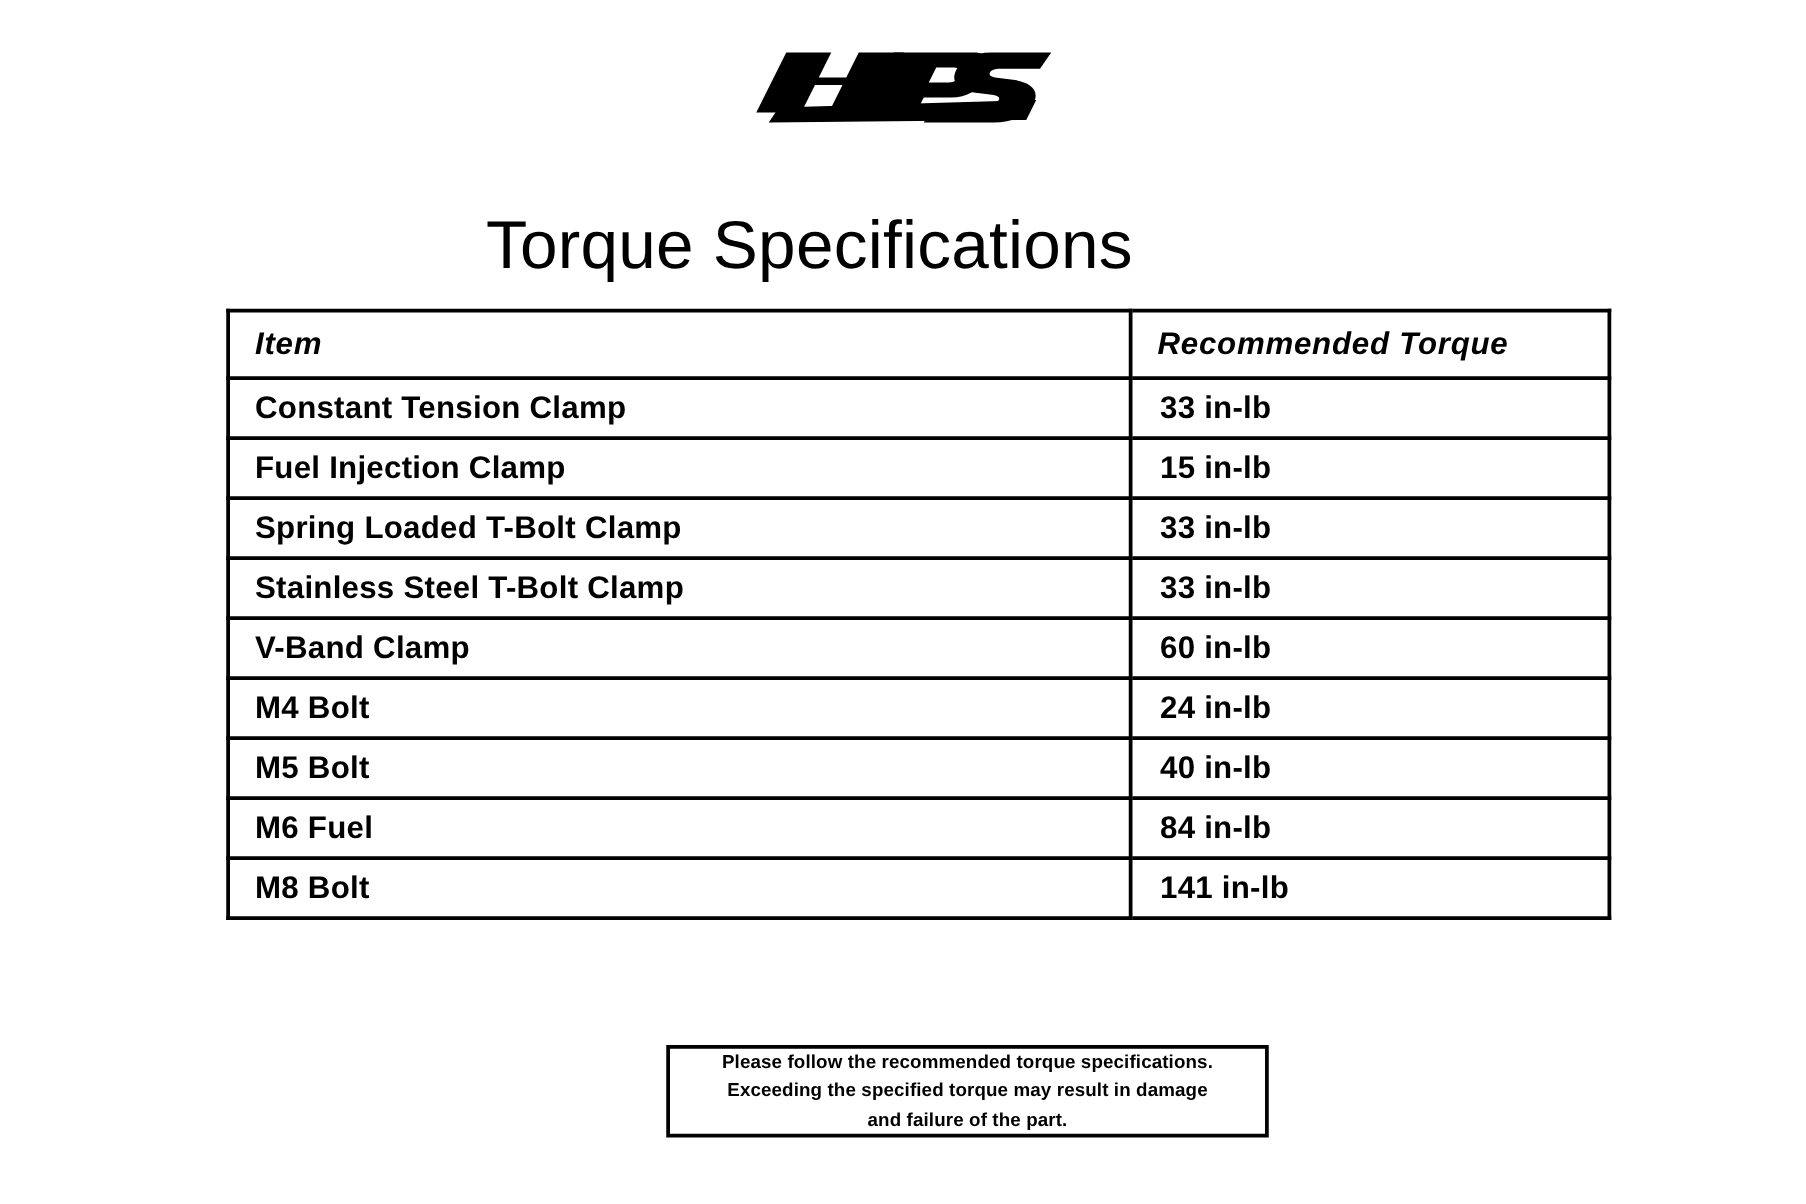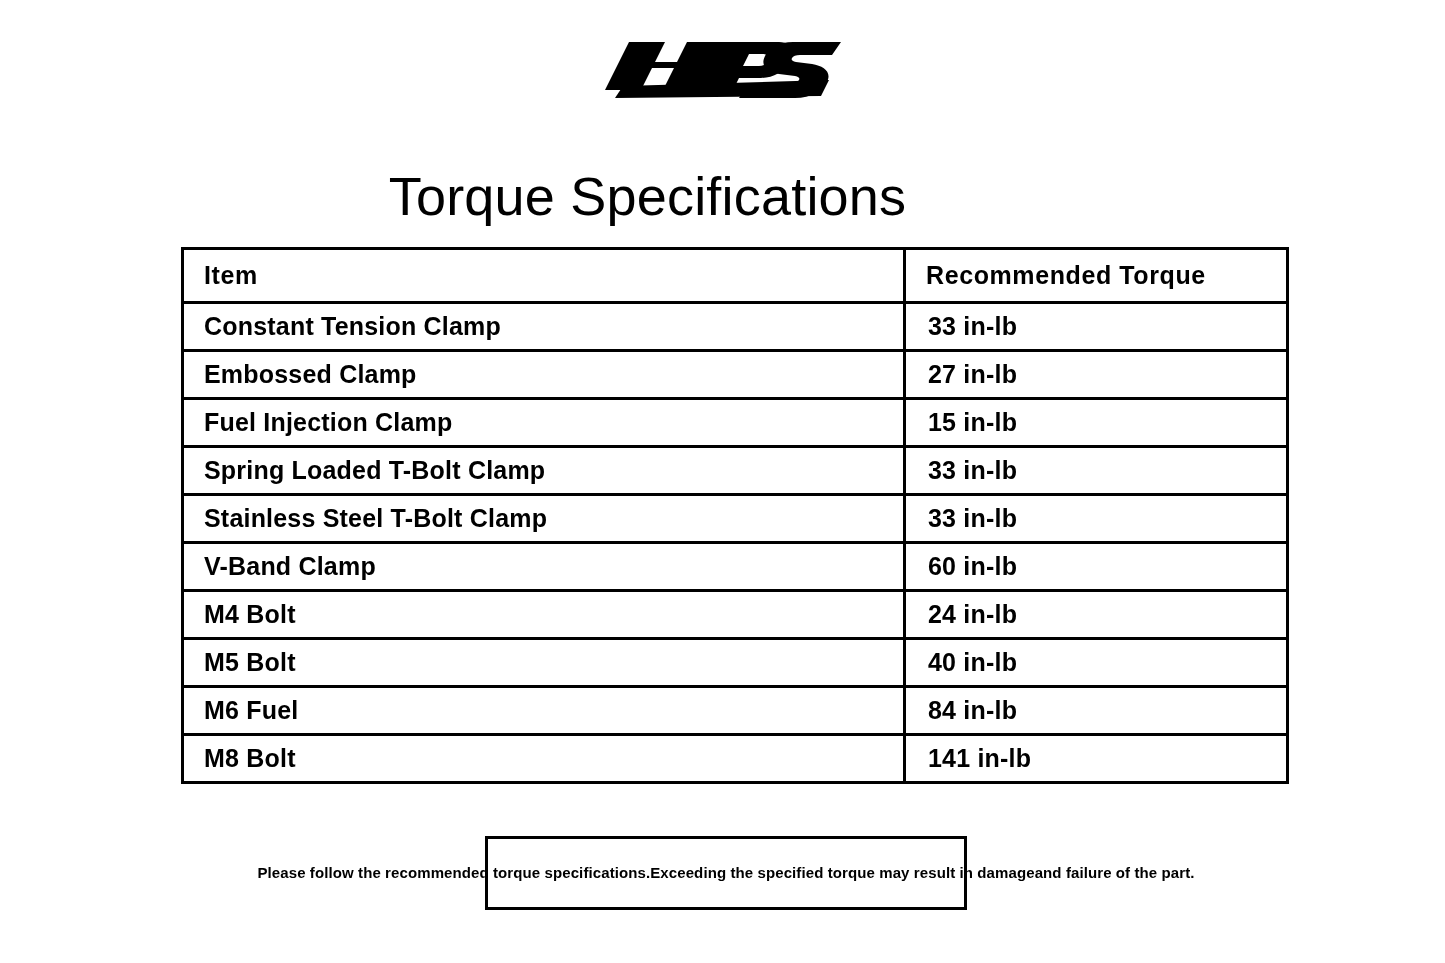--- a/index.html
+++ b/index.html
@@ -64,44 +64,44 @@
   .col-item   { width: 722px; }
   .col-torque { width: 383px; }
 
   table.spec-table th {
     height: 51px;
     font-size: 25px;
     font-weight: 700;
     letter-spacing: 0.6px;
     text-align: left;
   }
-  table.spec-table th .cell-pad { padding-left: 20px; }
+  table.spec-table th .cell-pad { padding-left: 20px; font-style: italic; }
 
   table.spec-table td {
     height: 45px;
     font-size: 25px;
     font-weight: 700;
     letter-spacing: 0.2px;
   }
   table.spec-table td .cell-pad { padding-left: 20px; }
   table.spec-table td.torque-cell .cell-pad { padding-left: 22px; }
 
   .cell-pad { display: block; }
 
   
   .note-box {
     position: absolute;
-    left: 485px;
+    left: 533px;
     top: 836px;
     width: 482px;
     height: 74px;
     border: 3px solid #000000;
     box-sizing: border-box;
     display: flex;
-    flex-direction: row;
+    flex-direction: column;
     align-items: center;
     justify-content: center;
     text-align: center;
   }
   .note-line {
     font-size: 15px;
     font-weight: 600;
     line-height: 1.55;
     letter-spacing: 0.1px;
     white-space: nowrap;
@@ -154,28 +154,20 @@
       <tr>
         <td class="item-cell">
             <span class="cell-pad">Constant Tension Clamp</span>
           </td>
         <td class="torque-cell">
             <span class="cell-pad">33 in-lb</span>
           </td>
       </tr>
       <tr>
         <td class="item-cell">
-            <span class="cell-pad">Embossed Clamp</span>
-          </td>
-        <td class="torque-cell">
-            <span class="cell-pad">27 in-lb</span>
-          </td>
-      </tr>
-      <tr>
-        <td class="item-cell">
             <span class="cell-pad">Fuel Injection Clamp</span>
           </td>
         <td class="torque-cell">
             <span class="cell-pad">15 in-lb</span>
           </td>
       </tr>
       <tr>
         <td class="item-cell">
             <span class="cell-pad">Spring Loaded T-Bolt Clamp</span>
           </td>

